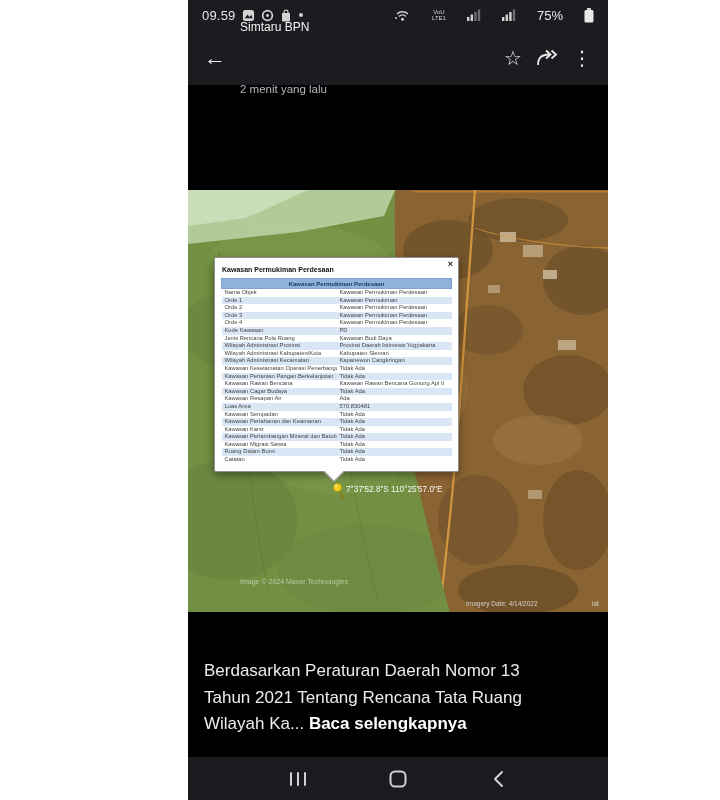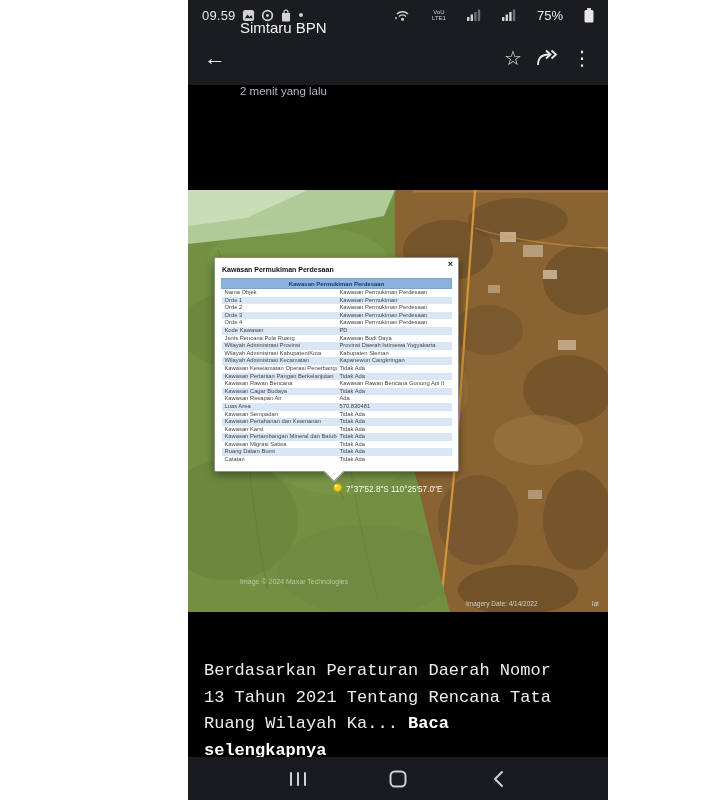--- a/index.html
+++ b/index.html
@@ -22,21 +22,21 @@
   .status-left{display:flex;align-items:center;gap:6px;}
   .status-time{font-size:13px;letter-spacing:.2px;}
   .status-right{margin-left:auto;display:flex;align-items:center;gap:21px;}
   .battery-pct{font-size:13px;}
   .mini{display:inline-flex;align-items:center;}
   .volte{font-size:6px;line-height:6px;color:#cfd1d6;text-align:center;}
 
   
   .app-header{height:55px;background:var(--bar-bg);display:flex;align-items:center;padding:0 16px;gap:14px;}
   .hdr-titles{display:flex;flex-direction:column;gap:1px;margin-right:auto;}
-  .hdr-title{color:#f2f2f2;font-size:15px;font-weight:500;}
+  .hdr-title{color:#f2f2f2;font-size:12px;font-weight:500;}
   .hdr-sub{color:#b4b7bd;font-size:11.5px;margin-top:48px;}
   .hdr-icon{color:#e9e9e9;font-size:20px;line-height:1;cursor:pointer;display:flex;align-items:center;}
   .back-arrow{font-size:22px;}
 
   
   .content-gap-top{height:105px;background:var(--content-bg);}
   .map-wrap{position:relative;width:420px;height:422px;background:var(--map-green);overflow:hidden;}
   .map-wrap svg{display:block;}
 
   
@@ -49,21 +49,21 @@
                   text-align:center;padding:1.5px 0;border:1px solid #7fa3cf;}
   .popup-table td{font-size:5.8px;color:#454545;line-height:7.6px;padding:0 3px;
                   white-space:nowrap;overflow:hidden;}
   .popup-table td:first-child{width:55%;}
   .popup-table tr.alt{background:var(--row-alt-bg);}
   .popup-tail{position:absolute;bottom:-8px;left:112px;width:14px;height:14px;background:#fff;
               transform:rotate(45deg);border-right:1px solid #8f8f8f;border-bottom:1px solid #8f8f8f;}
 
   
   .caption{height:145px;background:var(--content-bg);padding:46px 0 0 16px;}
-  .caption-text{width:352px;color:#ececec;font-size:17px;line-height:26.5px;font-family:Liberation Mono, monospace;}
+  .caption-text{width:352px;color:#ececec;font-size:17px;line-height:26.5px;}
   .read-more{font-weight:700;color:#ffffff;cursor:pointer;}
 
   
   .nav-bar{position:absolute;left:0;bottom:0;width:420px;height:43px;background:#191b1f;
            display:flex;align-items:center;justify-content:space-around;padding:0 60px;}
   .nav-btn{cursor:pointer;display:flex;align-items:center;justify-content:center;width:40px;height:40px;}
 </style>
 </head>
 <body>
 

